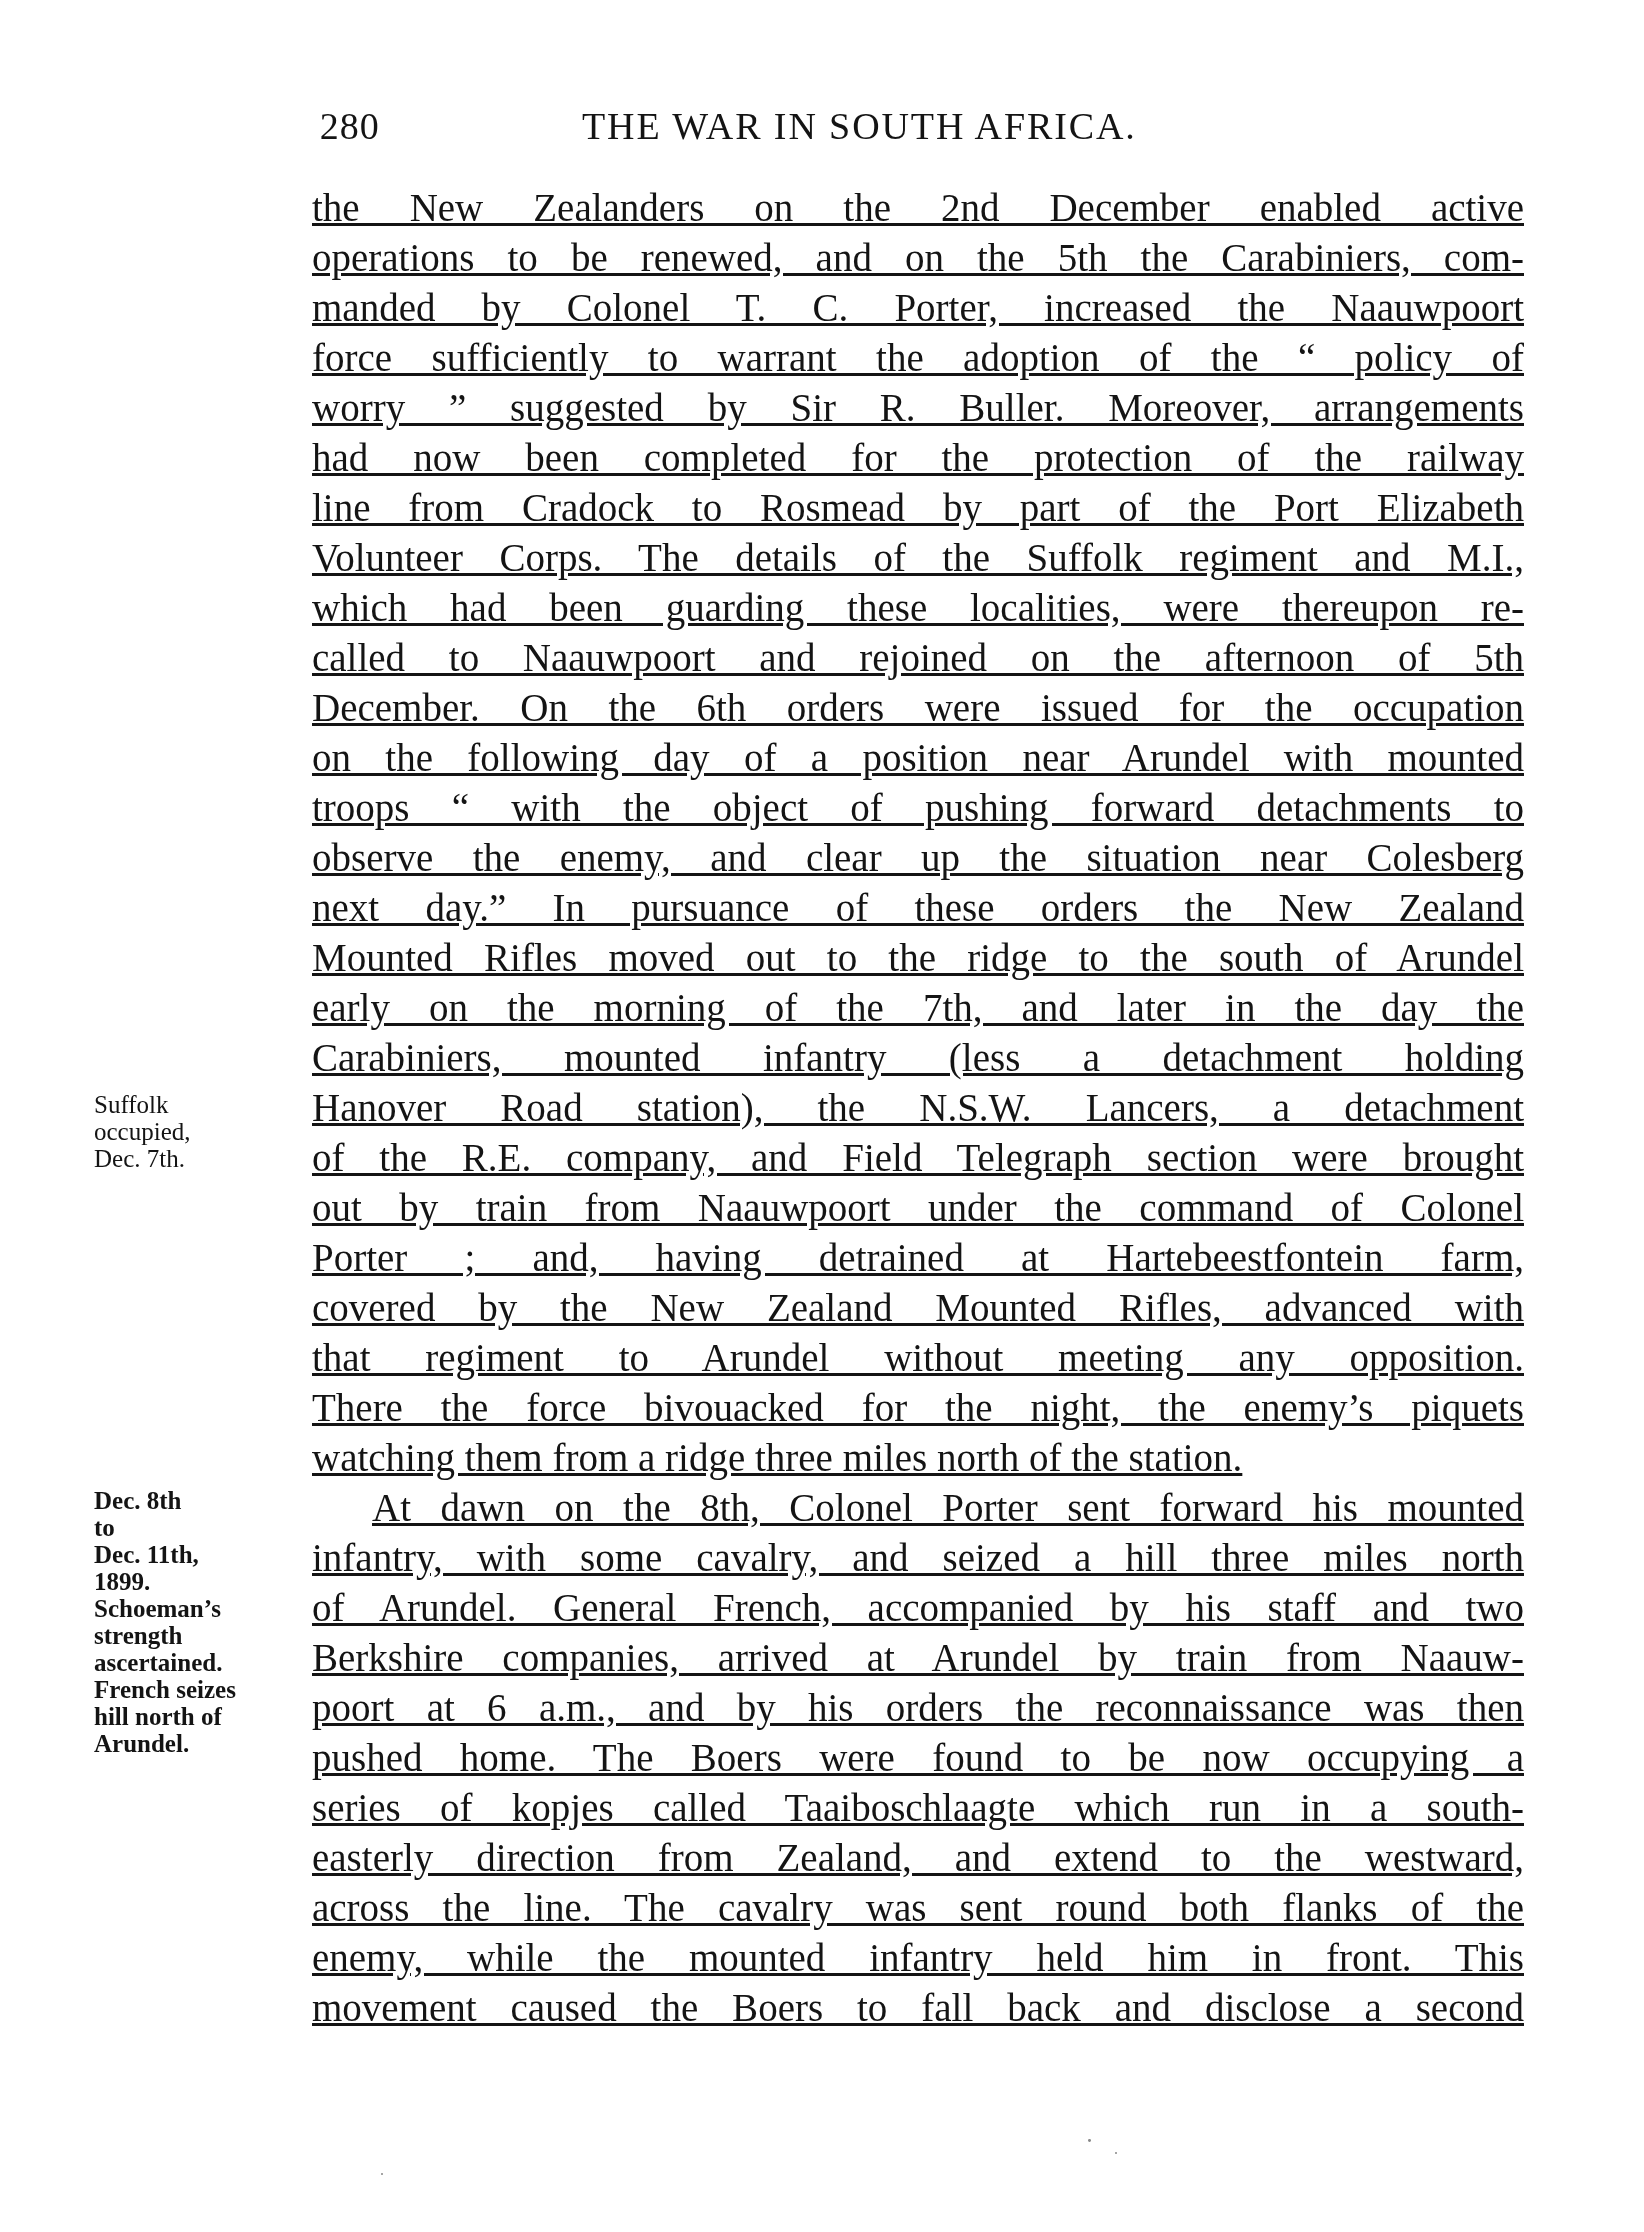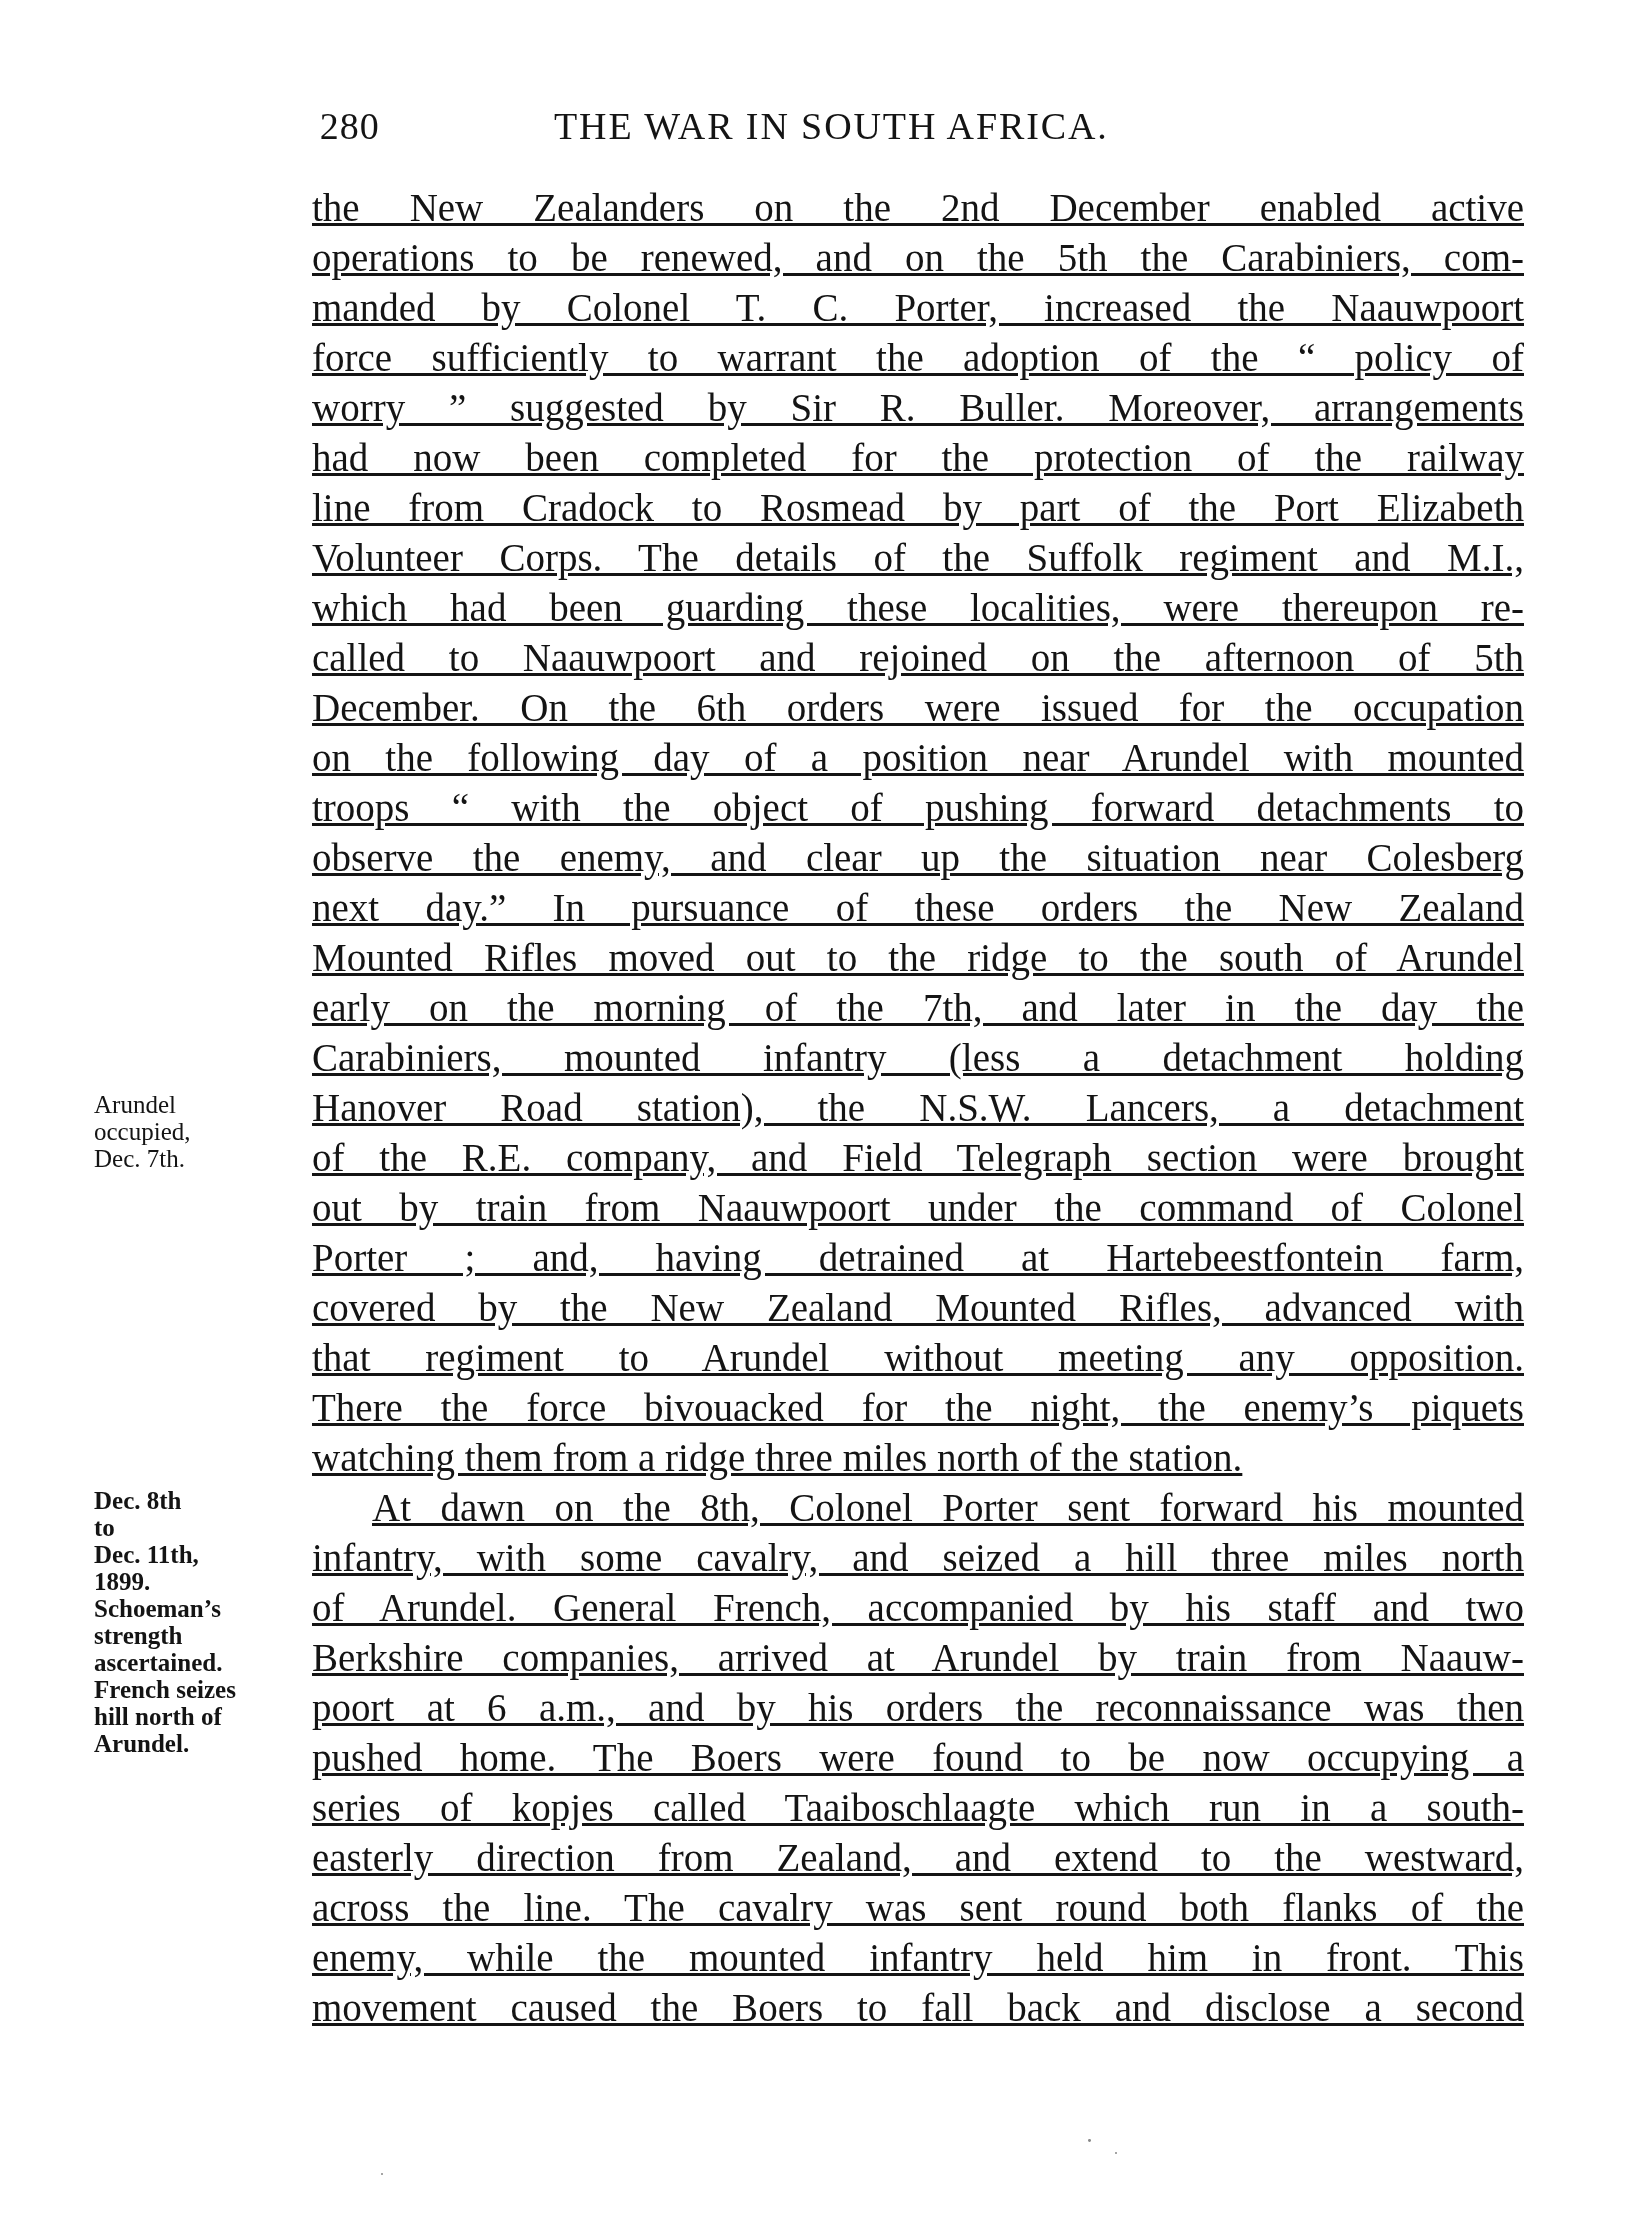--- a/index.html
+++ b/index.html
@@ -1,39 +1,39 @@
 <!DOCTYPE html>
 <html><head>
 <meta charset="utf-8">
 <style>
   html, body { margin:0; padding:0; background:#ffffff; }
   body { width:1645px; height:2233px; position:relative; overflow:hidden; color:#141414;
          font-family:"Liberation Serif","DejaVu Serif",serif; }
   .header { position:absolute; top:104px; left:312px; width:1210px; height:48px; font-size:38px;text-decoration:underline; }
   .page-no { position:absolute; left:7.7px; top:0; letter-spacing:1px; }
-  .running-title { position:absolute; left:242px; top:0; letter-spacing:1.9px;text-align:center; }
+  .running-title { position:absolute; left:270px; top:0; letter-spacing:1.9px;text-align:center; }
   .body-text { position:absolute; left:312px; top:183px; width:1212px;text-decoration:underline; }
   .line { display:block; height:50px; line-height:50px; font-size:39px; text-align:justify;
           text-align-last:justify; white-space:nowrap; overflow:hidden; }
   .line.last { text-align-last:left; }
   .line.indent { padding-left:60px; }
   .margin-note { position:absolute; left:94px; font-size:25px; line-height:27px; }
   .margin-note span { display:block; white-space:nowrap; }
   .specks { position:absolute; width:2.9px; height:2.9px; background:#888; border-radius:50%; }
 </style>
 </head>
 <body>
 
 <div class="header">
   <span class="page-no">280</span>
   <span class="running-title">THE WAR IN SOUTH AFRICA.</span>
 </div>
 
 <div class="margin-note" style="top:1091px;">
-  <span>Arundel</span>
+  <span>Suffolk</span>
   <span>occupied,</span>
   <span>Dec. 7th.</span>
 </div>
 
 <div class="margin-note" style="top:1487px;font-weight:bold;">
   <span>Dec. 8th</span>
   <span>to</span>
   <span>Dec. 11th,</span>
   <span>1899.</span>
   <span>Schoeman’s</span>

